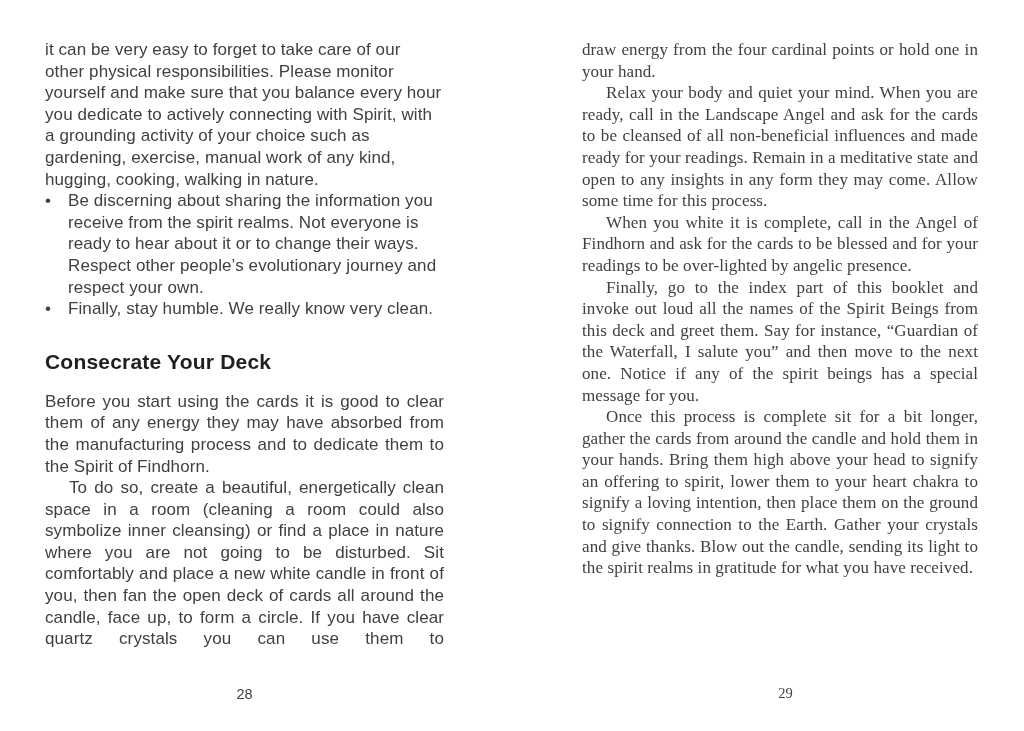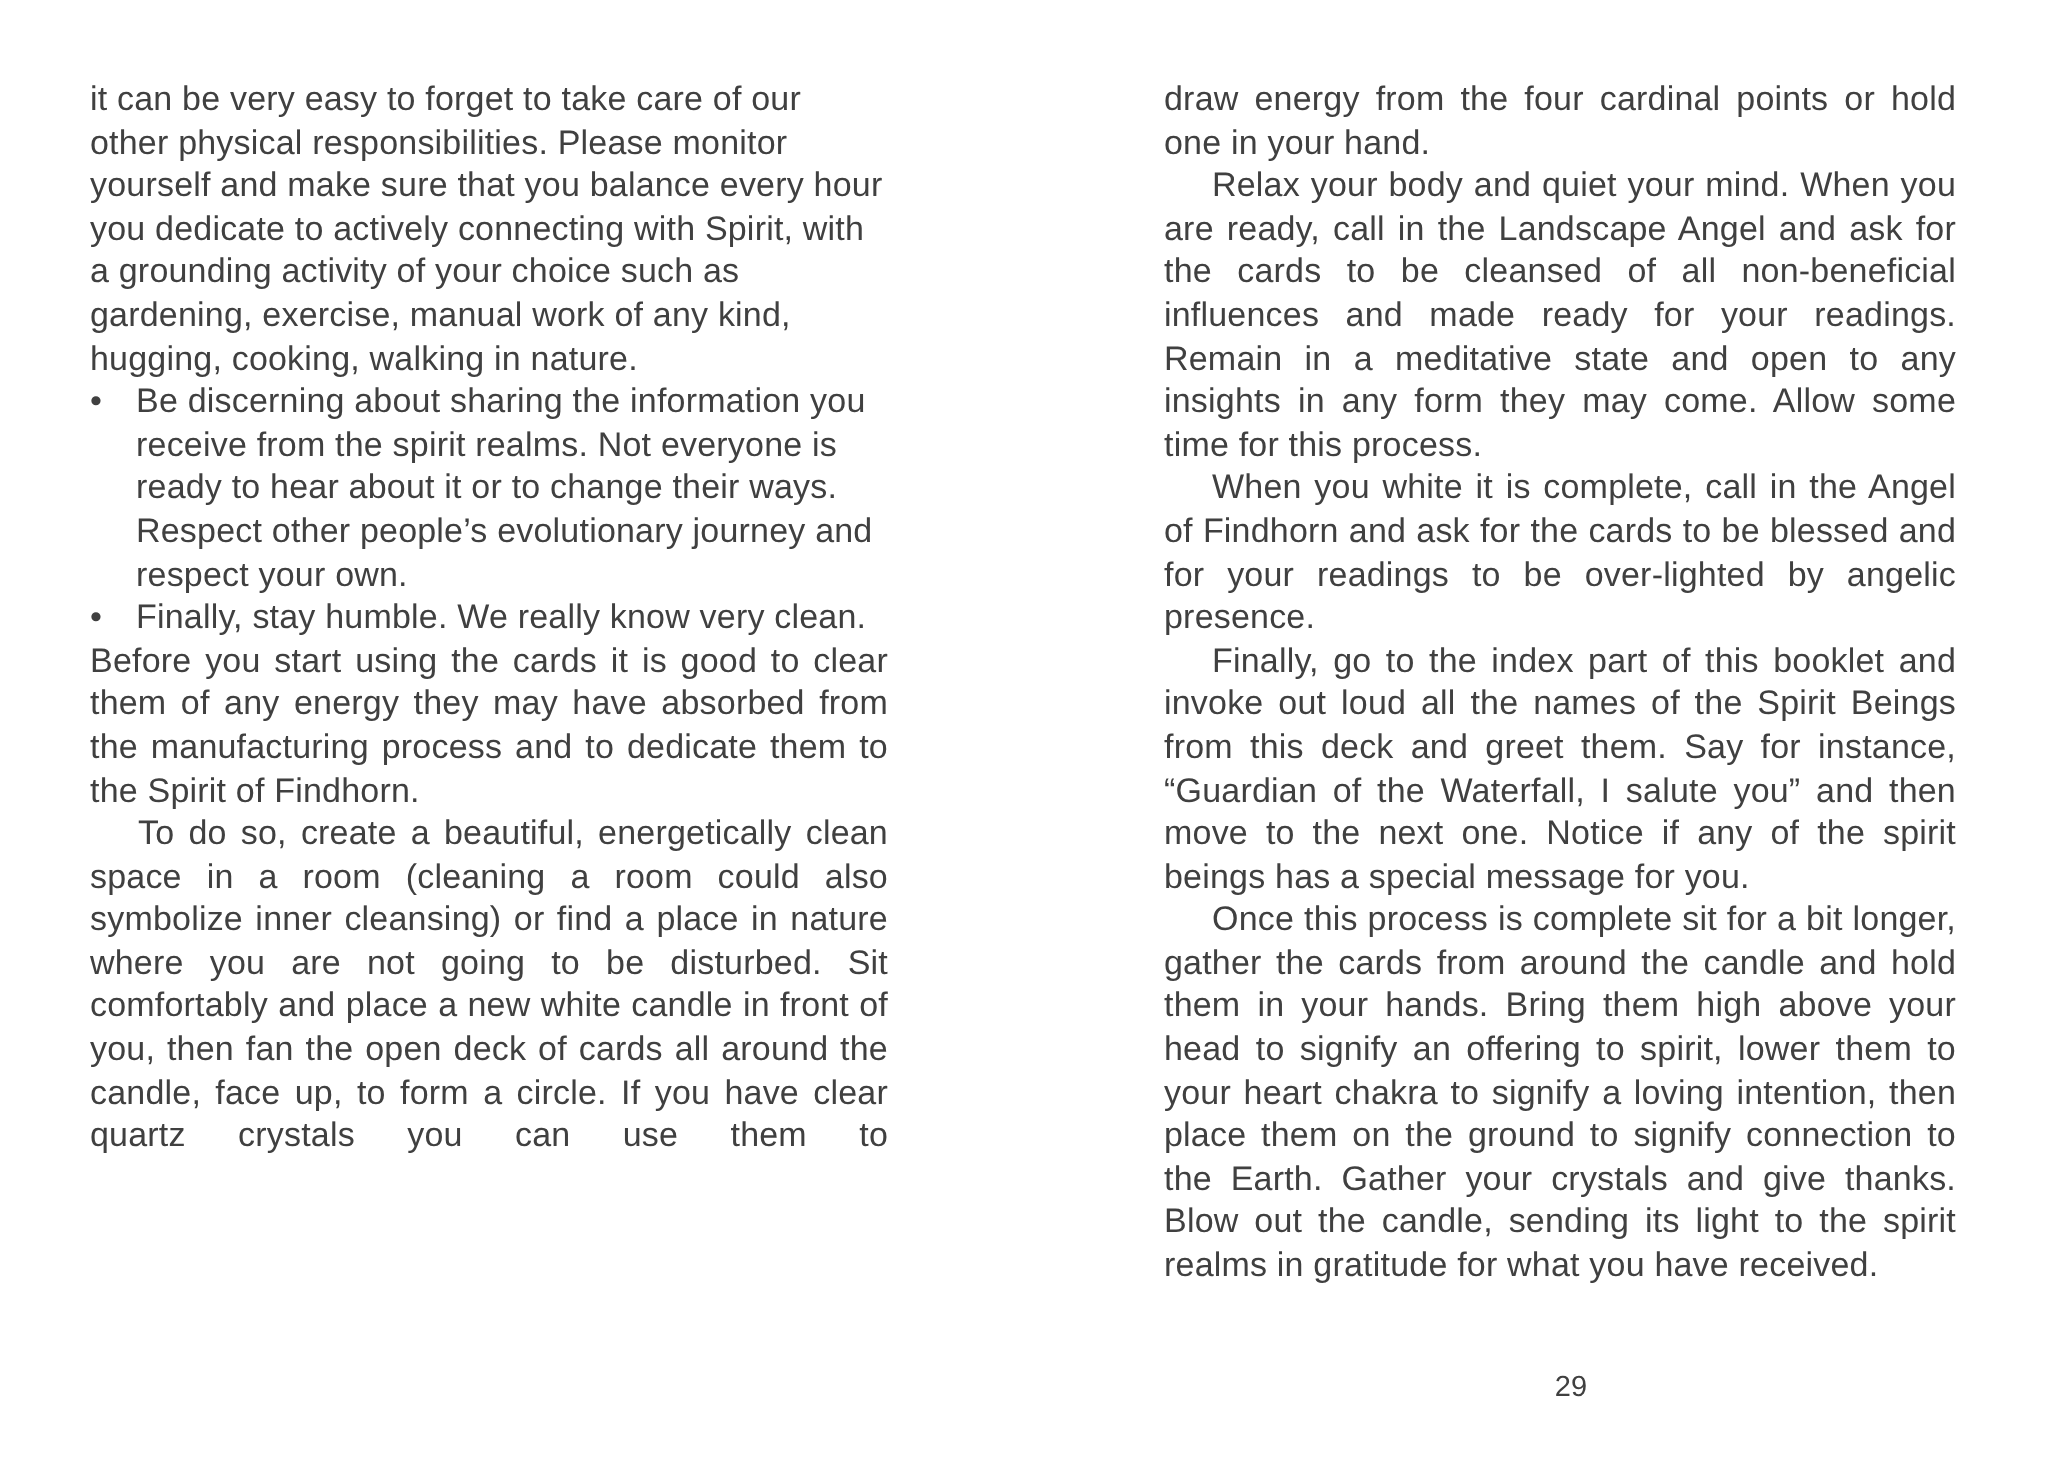--- a/index.html
+++ b/index.html
@@ -18,21 +18,21 @@
     overflow: hidden;
   }
   .page {
     position: relative;
     box-sizing: border-box;
     width: 512px;
     height: 731px;
     padding-top: 39px;
   }
   .page-left  { padding-left: 45px; padding-right: 68px; }
-  .page-right { padding-left: 70px; padding-right: 46px; }
+  .page-right { padding-left: 70px; padding-right: 46px; font-family: Liberation Serif, serif; }
 
   .page p {
     margin: 0;
     font-size: 17px;
     line-height: 21.6px;
     letter-spacing: 0.1px;
   }
   .justify { text-align: justify; }
   .justify-last { text-align: justify; text-align-last: justify; }
   .indent { text-indent: 24px; }
@@ -88,25 +88,27 @@
       <li class="bullet-item">
         <span class="bullet-marker">•</span>
         <span class="bullet-text">Be discerning about sharing the information you receive from the spirit realms. Not everyone is ready to hear about it or to change their ways. Respect other people’s evolutionary journey and respect your own.</span>
       </li>
       <li class="bullet-item">
         <span class="bullet-marker">•</span>
         <span class="bullet-text">Finally, stay humble. We really know very clean.</span>
       </li>
     </ul>
 
+    <h2 class="section-heading">Consecrate Your Deck</h2>
 
     <p class="justify">Before you start using the cards it is good to clear them of any energy they may have absorbed from the manufacturing process and to dedicate them to the Spirit of Findhorn.</p>
 
     <p class="justify-last indent">To do so, create a beautiful, energetically clean space in a room (cleaning a room could also symbolize inner cleansing) or find a place in nature where you are not going to be disturbed. Sit comfortably and place a new white candle in front of you, then fan the open deck of cards all around the candle, face up, to form a circle. If you have clear quartz crystals you can use them to</p>
 
+    <div class="page-number">28</div>
   </div>
 
   <div class="page page-right">
 
     <p class="justify">draw energy from the four cardinal points or hold one in your hand.</p>
 
     <p class="justify indent">Relax your body and quiet your mind. When you are ready, call in the Landscape Angel and ask for the cards to be cleansed of all non-beneficial influences and made ready for your readings. Remain in a meditative state and open to any insights in any form they may come. Allow some time for this process.</p>
 
     <p class="justify indent">When you white it is complete, call in the Angel of Findhorn and ask for the cards to be blessed and for your readings to be over-lighted by angelic presence.</p>
 

